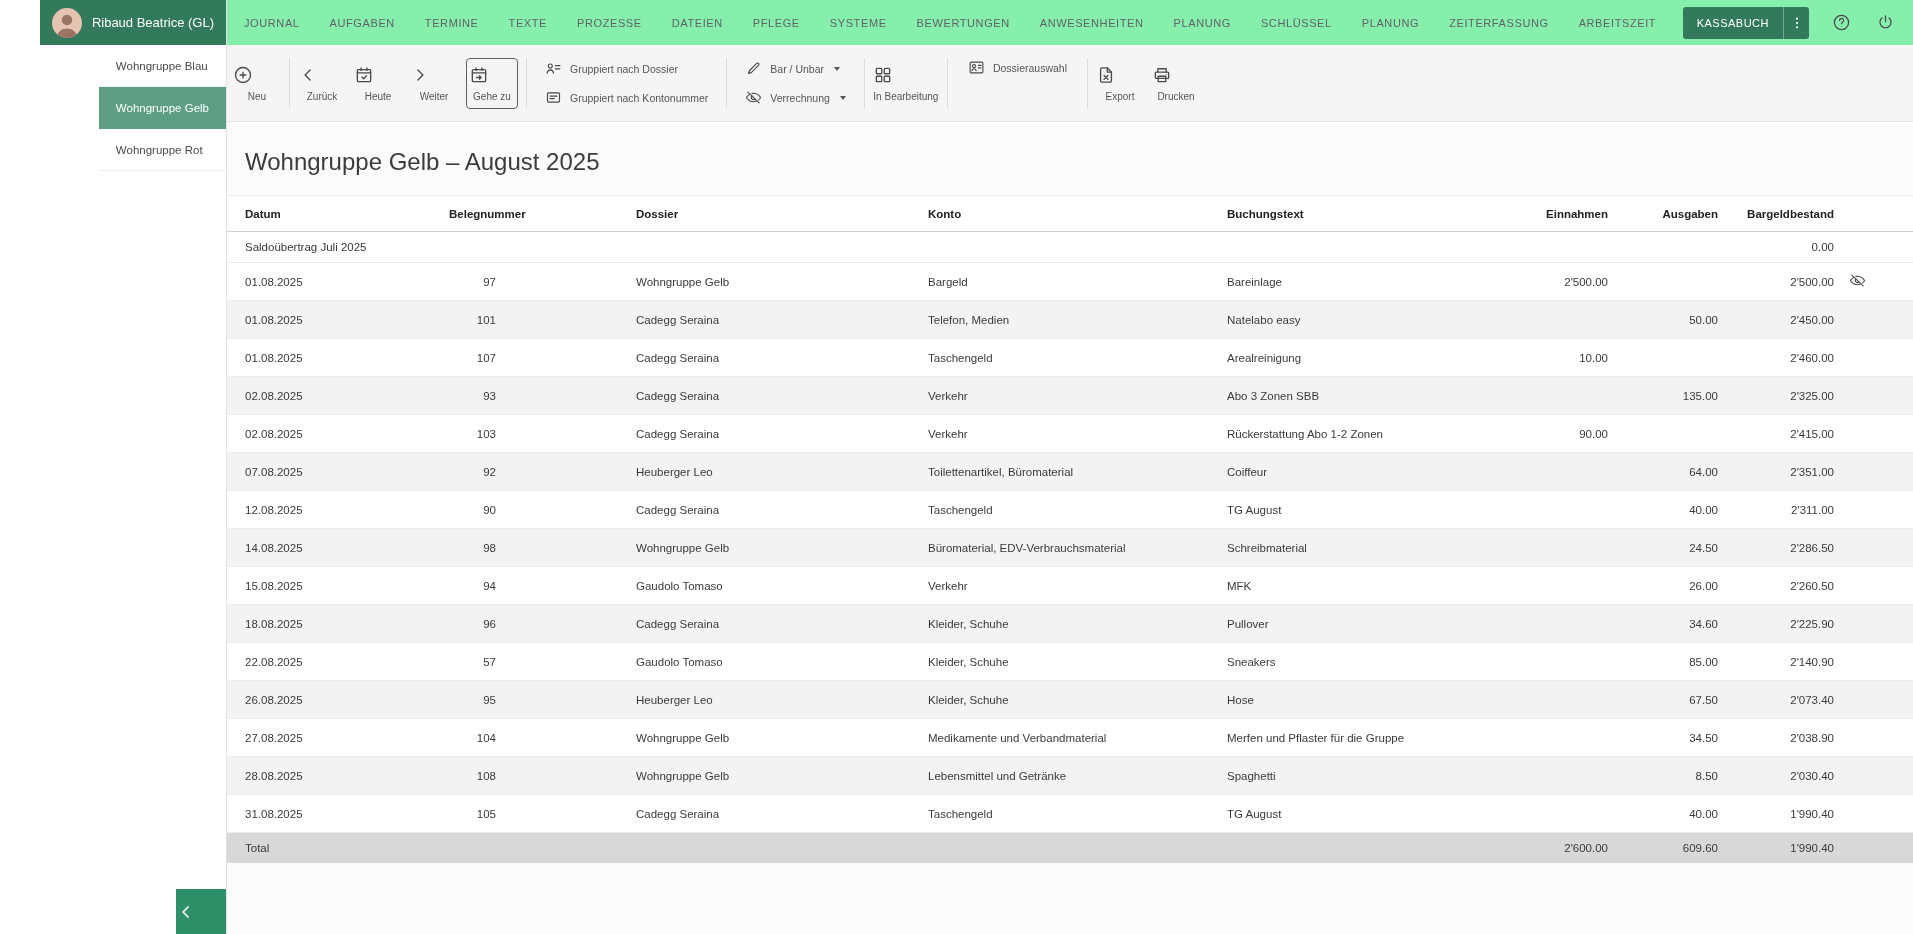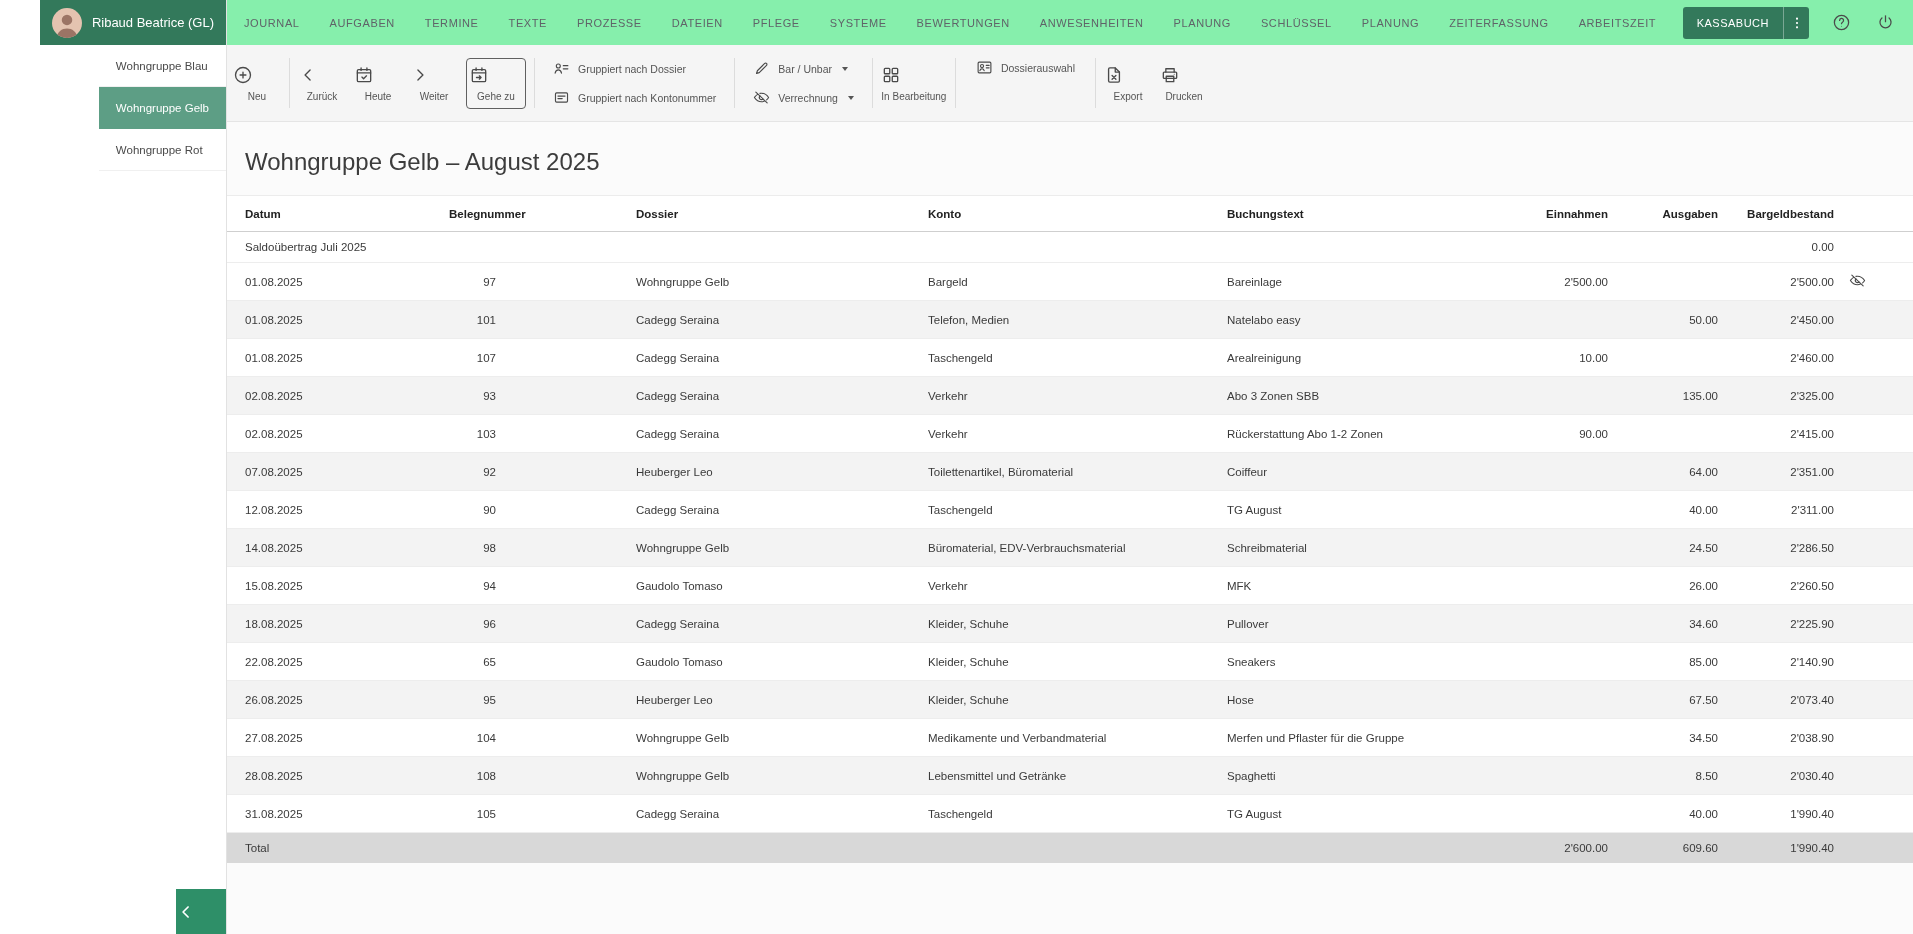--- a/index.html
+++ b/index.html
@@ -29,21 +29,21 @@
   .kassabuch-label { padding:0 14px; }
   .kassabuch-kebab { width:26px; height:100%; border-left:1px solid rgba(255,255,255,.35); display:flex; align-items:center; justify-content:center; }
   .round-icon-btn { width:24px; height:24px; display:flex; align-items:center; justify-content:center; cursor:pointer; }
 
   
   .toolbar { height:77px; background:#f5f5f5; border-bottom:1px solid #e5e5e5; display:flex; align-items:stretch; padding-left:6px; flex:none; }
   .tb-group { display:flex; align-items:center; }
   .tb-divider { width:1px; background:#dcdcdc; margin:13px 8px; }
   .tb-btn { width:48px; display:flex; flex-direction:column; justify-content:center; gap:6px; font-size:10px; color:#555; cursor:pointer; text-align:center; }
   .tb-btn + .tb-btn { margin-left:8px; }
-  .tb-btn.outlined { border:1px solid #606060; border-radius:4px; padding:6px 2px; width:60px; }
+  .tb-btn.outlined { border:1px solid #606060; border-radius:4px; padding:6px 2px; width:52px; }
   .tb-btn svg { width:20px; height:20px; }
   .tb-stack { display:flex; flex-direction:column; justify-content:center; gap:12px; padding:0 10px; }
   .tb-row { display:flex; align-items:center; gap:8px; font-size:10.5px; color:#555; cursor:pointer; white-space:nowrap; }
   .tb-row svg { width:17px; height:17px; flex:none; }
   .tb-top { display:flex; align-items:flex-start; padding:14px 12px 0 12px; }
   .caret { width:0; height:0; border-left:3.5px solid transparent; border-right:3.5px solid transparent; border-top:4.5px solid #555; margin-left:2px; }
 
   
   .content { flex:1; background:#fbfbfb; overflow:hidden; }
   .page-title { font-size:24px; font-weight:400; color:#3c3c3c; padding:26px 0 19px 18px; }
@@ -496,21 +496,21 @@
         <svg class="icon" viewBox="0 0 24 24">
           <path d="M9.8 6.2A10 10 0 0 1 12 6c5.5 0 9 4.5 10 6-.4.7-1.4 2.1-2.8 3.3M6.4 7.6C4.3 9 2.9 10.9 2 12c1 1.5 4.5 6 10 6 1.5 0 2.9-.3 4.1-.9"></path>
           <path d="M9.9 9.9a3 3 0 1 0 4.3 4.3"></path>
           <path d="M4 4.5l16 15"></path>
         </svg>
       </span>
     </td>
   </tr>
             <tr class="data-row">
     <td class="c-first">22.08.2025</td>
-    <td class="c-beleg">65</td>
+    <td class="c-beleg">57</td>
     <td>Gaudolo Tomaso</td>
     <td>Kleider, Schuhe</td>
     <td>Sneakers</td>
     <td class="c-num"></td>
     <td class="c-num">85.00</td>
     <td class="c-num">2'140.90</td>
     <td class="c-icon">
       <span class="row-eye" style="visibility: hidden;">
         <svg class="icon" viewBox="0 0 24 24">
           <path d="M9.8 6.2A10 10 0 0 1 12 6c5.5 0 9 4.5 10 6-.4.7-1.4 2.1-2.8 3.3M6.4 7.6C4.3 9 2.9 10.9 2 12c1 1.5 4.5 6 10 6 1.5 0 2.9-.3 4.1-.9"></path>

